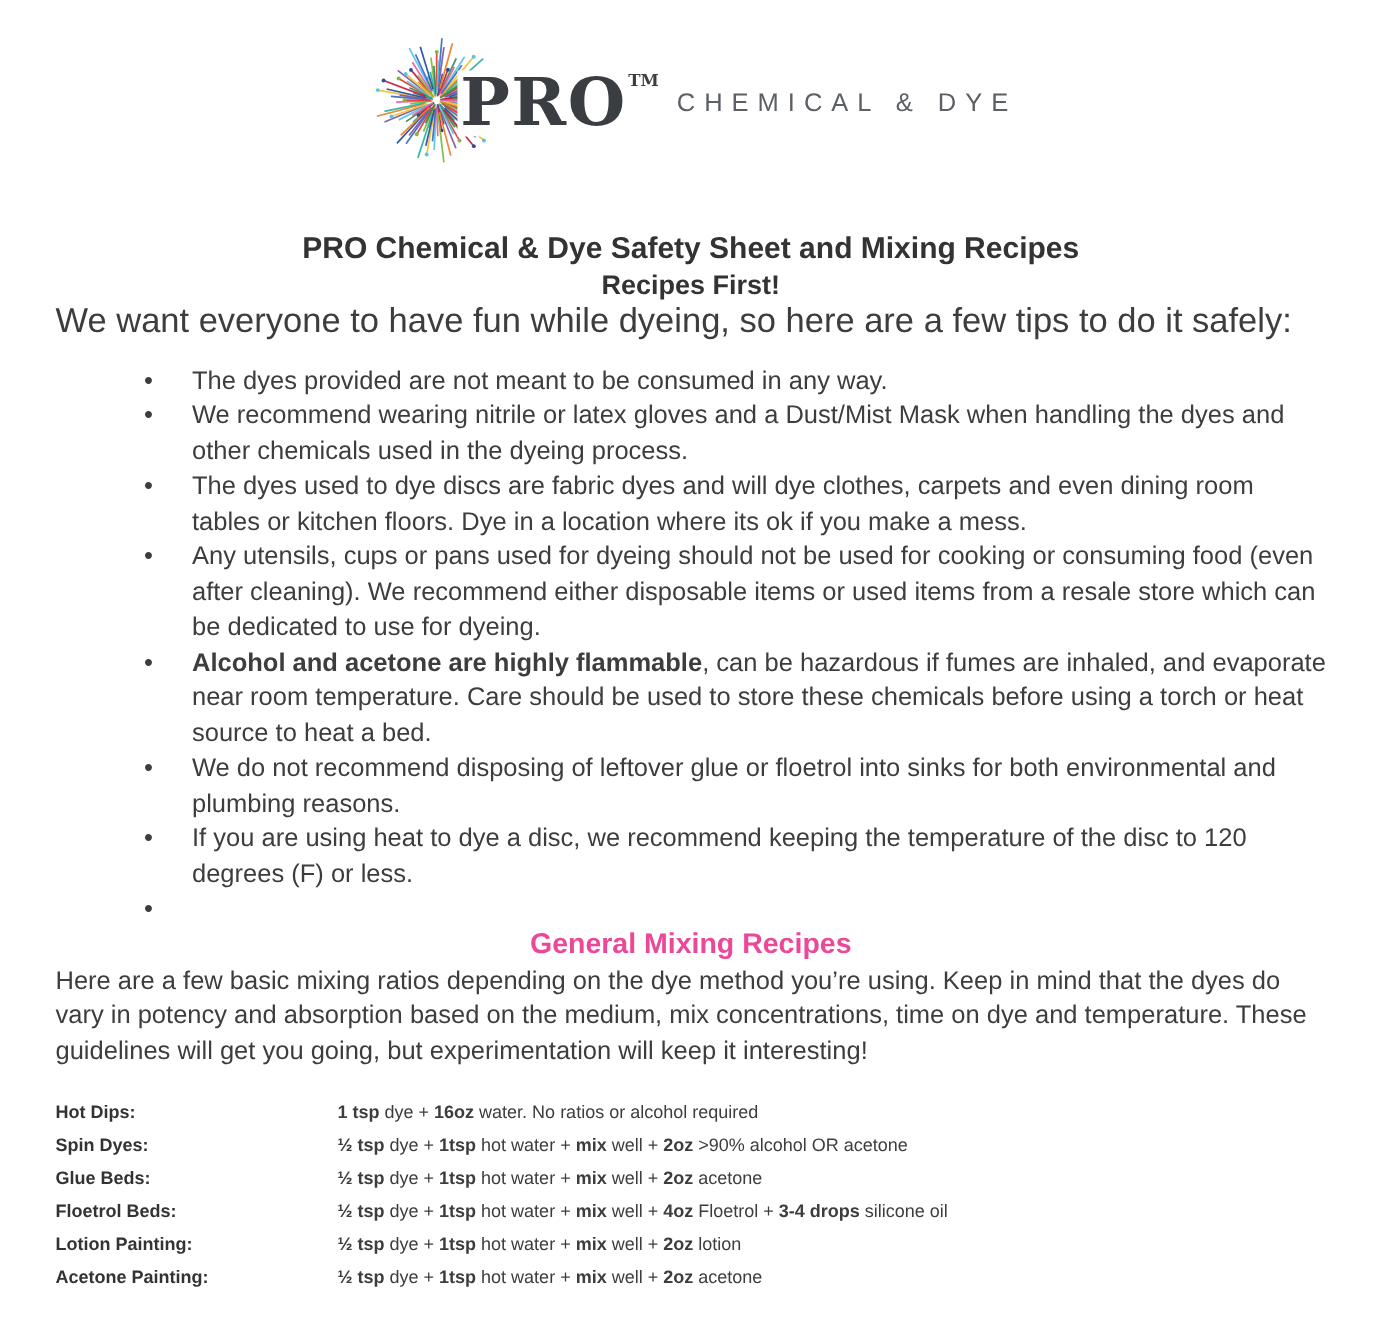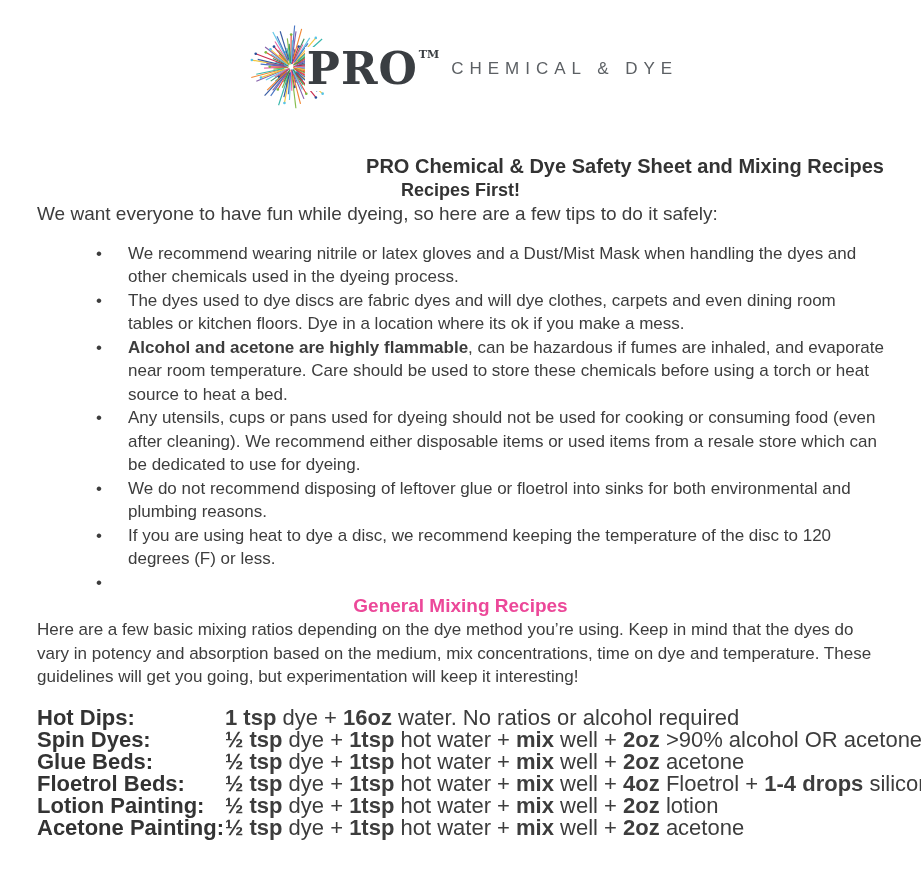--- a/index.html
+++ b/index.html
@@ -21,32 +21,32 @@
     font-size: 44px; line-height: 1; color: #3a3e42;
     margin-left: -34px; padding: 0 2px; letter-spacing: 1px;
   }
   .brand .tm { font-size: 11px; letter-spacing: 0; vertical-align: 26px; margin-left: 1px; }
   .tagline {
     font-size: 17px; letter-spacing: 6px; color: #5c6064; margin-left: 10px;
   }
 
   
   .content { padding: 0 37px; }
-  .title   { margin: 40px 0 0; font-size: 20px; line-height: 24px; text-align: right; font-weight: bold; color: #333; }
+  .title   { margin: 40px 0 0; font-size: 20px; line-height: 24px; text-align: center; font-weight: bold; color: #333; }
   .subtitle{ margin: 0; font-size: 18px; line-height: 24px; text-align: center; font-weight: bold; color: #333; }
-  .intro   { margin: 0; font-size: 19px; line-height: 23.5px; }
+  .intro   { margin: 0; font-size: 23px; line-height: 23.5px; }
 
   ul.bullets { margin: 16px 0 0 57px; padding: 0; list-style: none; }
   ul.bullets li { position: relative; padding-left: 34px; font-size: 17px; line-height: 23.5px; min-height: 23.5px; }
   ul.bullets li::before { content: "\2022"; position: absolute; left: 2px; top: 0; }
 
   .heading-center { margin: 0; font-size: 19px; line-height: 24px; text-align: center; font-weight: bold; color: #ec4899; }
   .para { margin: 0; font-size: 17px; line-height: 23.5px; }
 
-  .recipes { margin-top: 18px; font-size: 22px; line-height: 22px; }
+  .recipes { margin-top: 18px; font-size: 12px; line-height: 22px; }
   .recipe-row { display: flex; }
   .recipe-label { width: 188px; flex: 0 0 188px; font-weight: bold; color: #333; }
   .recipe-value { flex: 1; white-space: nowrap; }
 </style>
 </head>
 <body>
 
 <div class="page">
 
   <header class="logo">
@@ -177,24 +177,25 @@
     <span class="brand"><span>PRO</span><sup class="tm">TM</sup></span>
     <span class="tagline">CHEMICAL &amp; DYE</span>
   </header>
 
   <main class="content">
     <h1 class="title">PRO Chemical &amp; Dye Safety Sheet and Mixing Recipes</h1>
     <h2 class="subtitle">Recipes First!</h2>
     <p class="intro">We want everyone to have fun while dyeing, so here are a few tips to do it safely:</p>
 
     <ul class="bullets">
+      <li><span><span>The dyes provided are not meant to be consumed in any way.</span></span></li>
       <li><span><span>We recommend wearing nitrile or latex gloves and a Dust/Mist Mask when handling the dyes and other chemicals used in the dyeing process.</span></span></li>
       <li><span><span>The dyes used to dye discs are fabric dyes and will dye clothes, carpets and even dining room tables or kitchen floors. Dye in a location where its ok if you make a mess.</span></span></li>
+      <li><span><span>Any utensils, cups or pans used for dyeing should not be used for cooking or consuming food (even after cleaning). We recommend either disposable items or used items from a resale store which can be dedicated to use for dyeing.</span></span></li>
       <li><span><span class="bold">Alcohol and acetone are highly flammable</span><span>, can be hazardous if fumes are inhaled, and evaporate near room temperature. Care should be used to store these chemicals before using a torch or heat source to heat a bed.</span></span></li>
-      <li><span><span>Any utensils, cups or pans used for dyeing should not be used for cooking or consuming food (even after cleaning). We recommend either disposable items or used items from a resale store which can be dedicated to use for dyeing.</span></span></li>
       <li><span><span>We do not recommend disposing of leftover glue or floetrol into sinks for both environmental and plumbing reasons.</span></span></li>
       <li><span><span>If you are using heat to dye a disc, we recommend keeping the temperature of the disc to 120 degrees (F) or less.</span></span></li>
       <li><span></span></li>
     </ul>
 
     <h2 class="heading-center">General Mixing Recipes</h2>
     <p class="para">Here are a few basic mixing ratios depending on the dye method you’re using. Keep in mind that the dyes do vary in potency and absorption based on the medium, mix concentrations, time on dye and temperature. These guidelines will get you going, but experimentation will keep it interesting!</p>
 
     <div class="recipes">
       <div class="recipe-row">
@@ -204,21 +205,21 @@
       <div class="recipe-row">
         <span class="recipe-label">Spin Dyes:</span>
         <span class="recipe-value"><span class="bold">½ tsp</span><span> dye + </span><span class="bold">1tsp</span><span> hot water + </span><span class="bold">mix</span><span> well + </span><span class="bold">2oz</span><span> &gt;90% alcohol OR acetone</span></span>
       </div>
       <div class="recipe-row">
         <span class="recipe-label">Glue Beds:</span>
         <span class="recipe-value"><span class="bold">½ tsp</span><span> dye + </span><span class="bold">1tsp</span><span> hot water + </span><span class="bold">mix</span><span> well + </span><span class="bold">2oz</span><span> acetone</span></span>
       </div>
       <div class="recipe-row">
         <span class="recipe-label">Floetrol Beds:</span>
-        <span class="recipe-value"><span class="bold">½ tsp</span><span> dye + </span><span class="bold">1tsp</span><span> hot water + </span><span class="bold">mix</span><span> well + </span><span class="bold">4oz</span><span> Floetrol + </span><span class="bold">1-4 drops</span><span> silicone oil</span></span>
+        <span class="recipe-value"><span class="bold">½ tsp</span><span> dye + </span><span class="bold">1tsp</span><span> hot water + </span><span class="bold">mix</span><span> well + </span><span class="bold">4oz</span><span> Floetrol + </span><span class="bold">3-4 drops</span><span> silicone oil</span></span>
       </div>
       <div class="recipe-row">
         <span class="recipe-label">Lotion Painting:</span>
         <span class="recipe-value"><span class="bold">½ tsp</span><span> dye + </span><span class="bold">1tsp</span><span> hot water + </span><span class="bold">mix</span><span> well + </span><span class="bold">2oz</span><span> lotion</span></span>
       </div>
       <div class="recipe-row">
         <span class="recipe-label">Acetone Painting:</span>
         <span class="recipe-value"><span class="bold">½ tsp</span><span> dye + </span><span class="bold">1tsp</span><span> hot water + </span><span class="bold">mix</span><span> well + </span><span class="bold">2oz</span><span> acetone</span></span>
       </div>
     </div>

